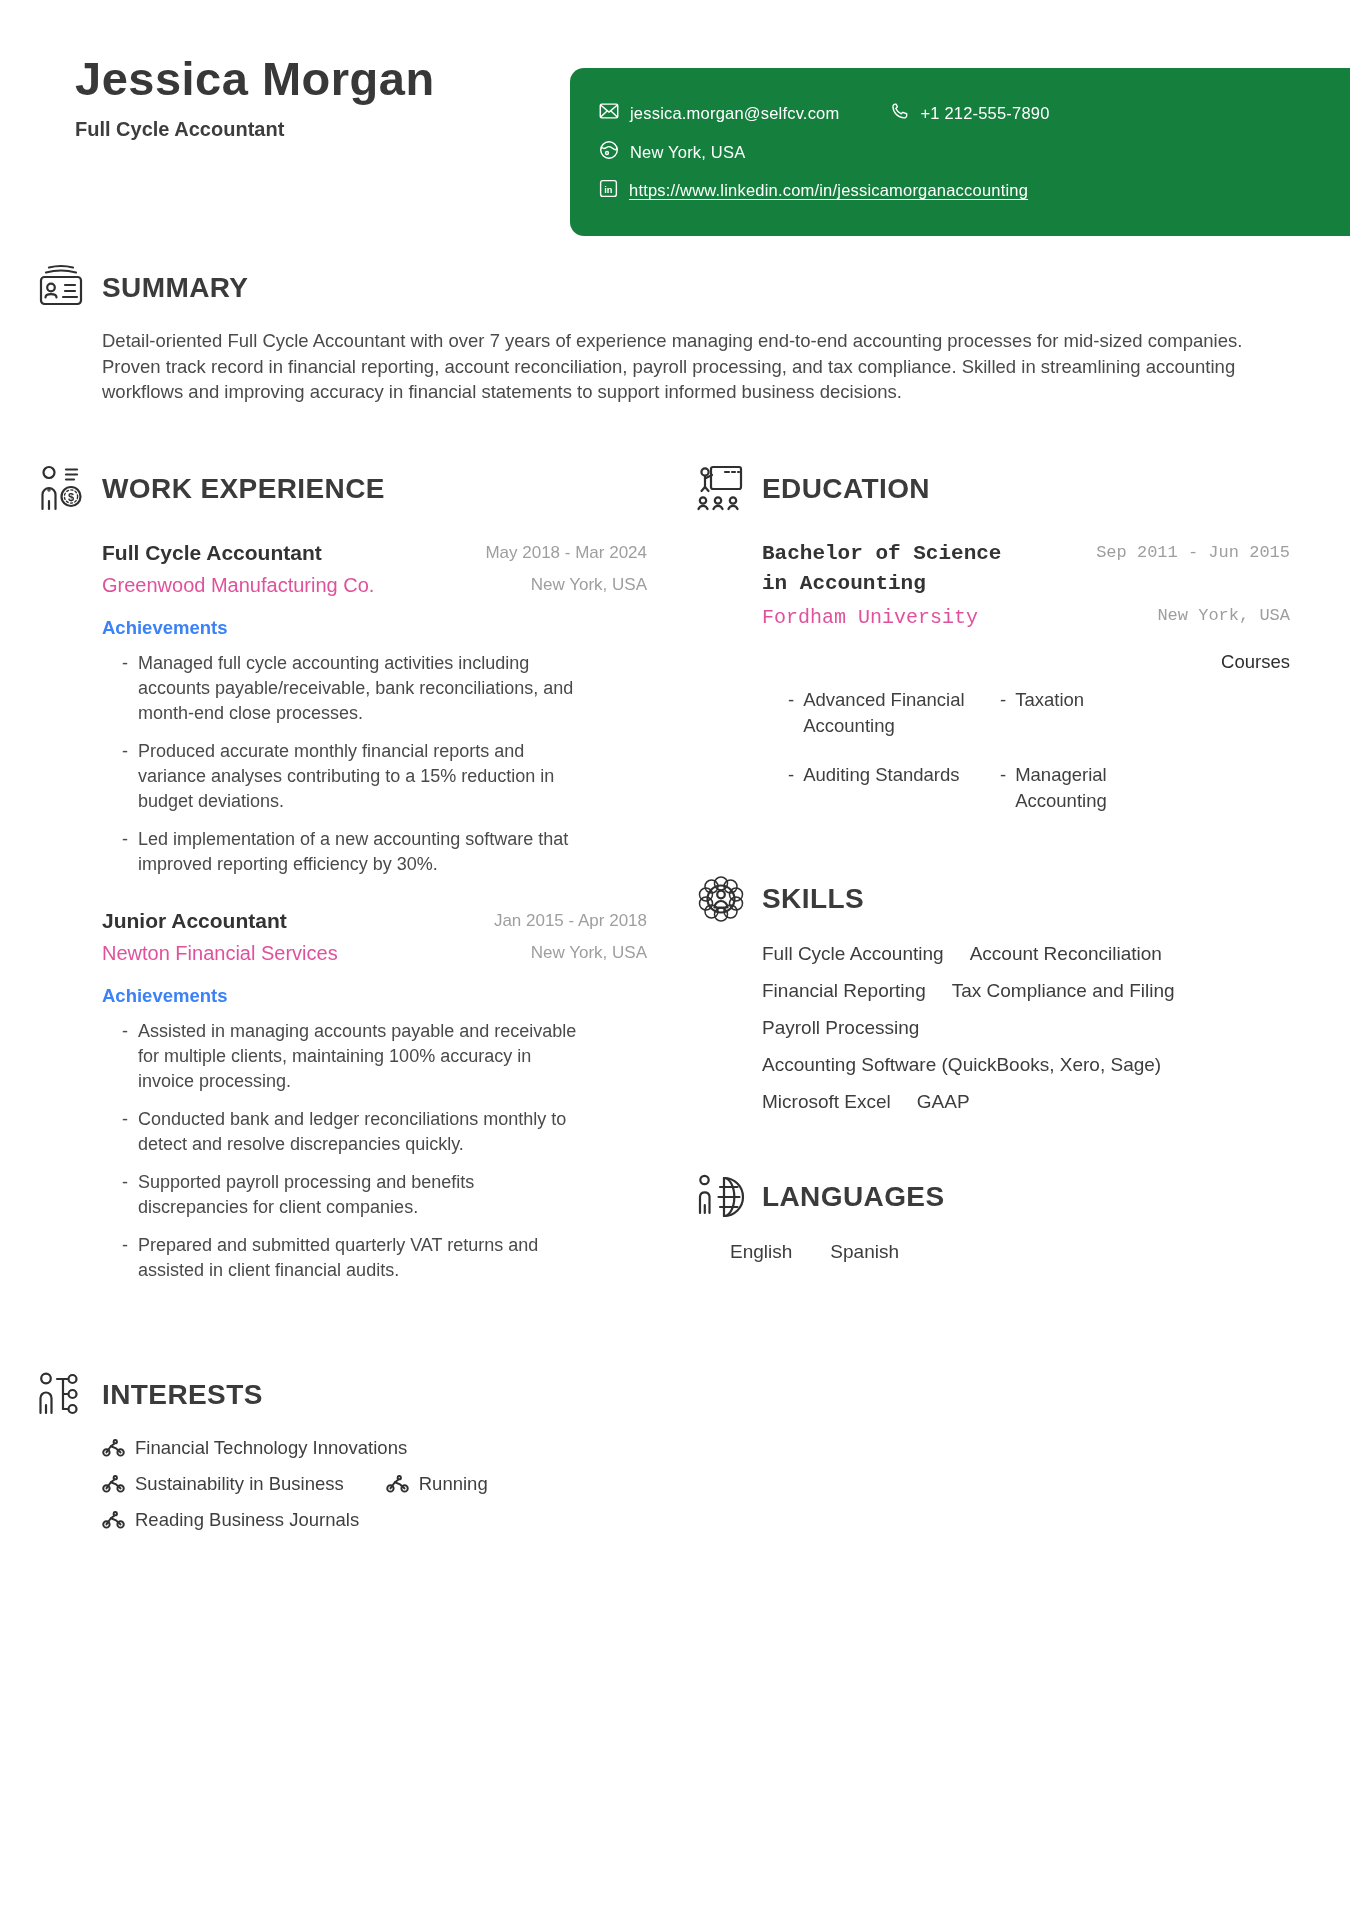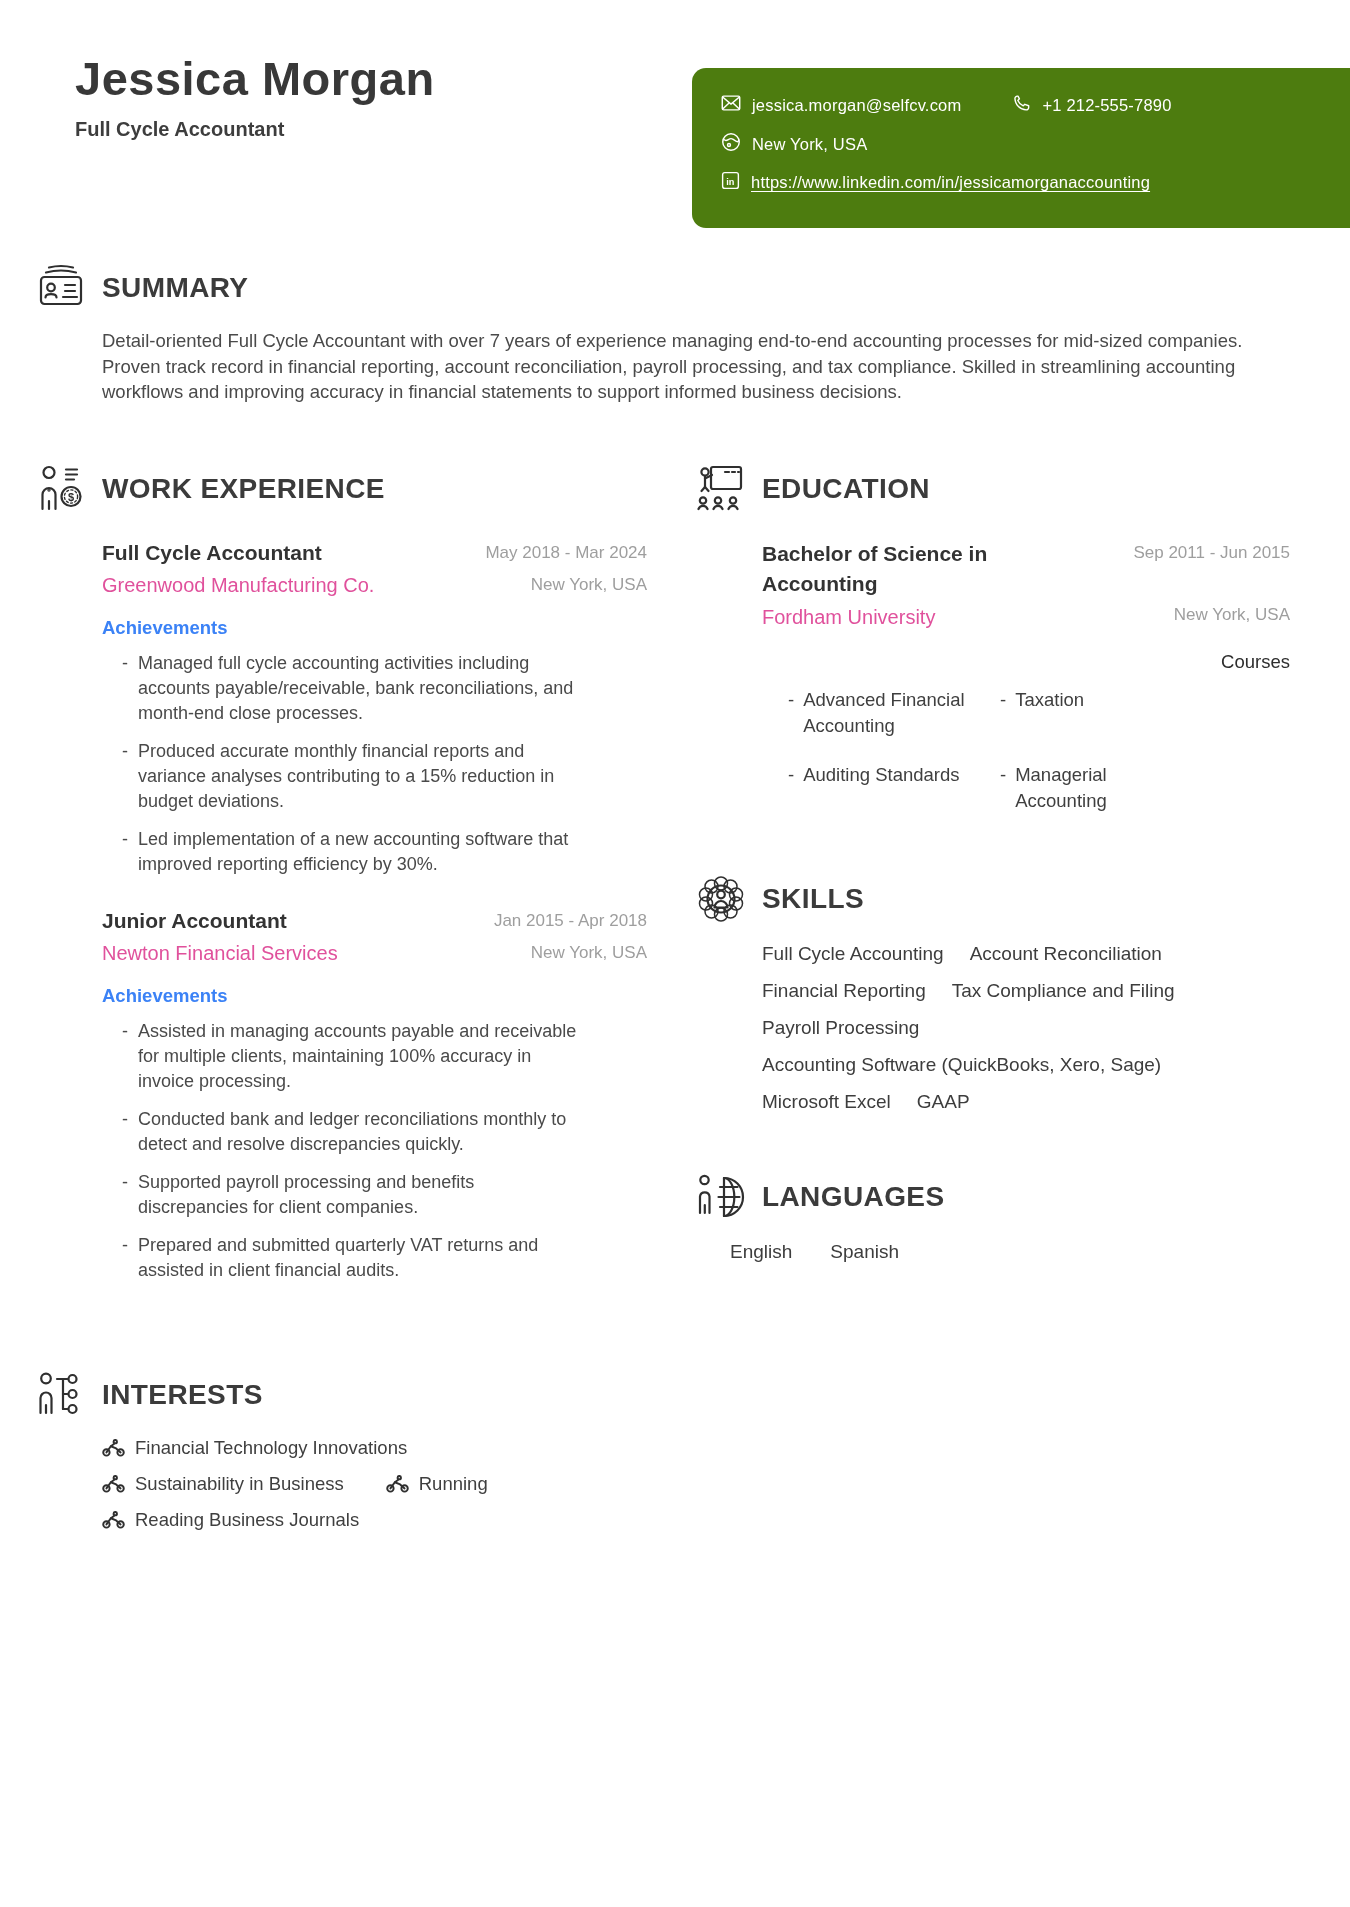--- a/index.html
+++ b/index.html
@@ -8,22 +8,22 @@
     width:1350px; height:1907px; position:relative; overflow:hidden;
     font-family:"Liberation Sans","DejaVu Sans",sans-serif; color:#4a4a4a;
   }
   .page { width:1350px; height:1907px; padding:52px 60px 0 35px; position:relative; }
 
   
   .header { position:relative; height:160px; }
   .name { margin-left:40px; font-size:47px; font-weight:700; color:#383838; letter-spacing:.5px; line-height:1.15; }
   .job-subtitle { margin-left:40px; margin-top:12px; font-size:20px; font-weight:700; color:#3d3d3d; }
   .contact-card {
-    position:absolute; top:16px; right:-60px; width:658px; min-height:158px;
-    background:#4d7c0f; border-radius:14px 0 0 14px; padding:24px 30px 20px 28px; color:#fff;
+    position:absolute; top:16px; right:-60px; width:780px; min-height:158px;
+    background:#15803d; border-radius:14px 0 0 14px; padding:32px 30px 20px 28px; color:#fff;
   }
   .contact-row { display:flex; align-items:center; gap:50px; margin-bottom:13px; }
   .contact-item { display:flex; align-items:center; gap:10px; font-size:16.5px; letter-spacing:.2px; white-space:nowrap; }
   .contact-item svg { flex:none; }
   .linkedin-link { text-decoration:underline; text-underline-offset:3px; color:#fff; cursor:pointer; }
 
   
   .section-header { display:flex; align-items:center; gap:15px; }
   .section-icon { width:52px; height:52px; flex:none; }
   .section-icon svg { width:52px; height:52px; }
@@ -45,21 +45,21 @@
   .job-company { font-size:20px; color:#e0519c; margin-top:8px; }
   .job-dates { font-size:17px; color:#9e9e9e; text-align:right; padding-top:4px; }
   .job-location { font-size:17px; color:#9e9e9e; text-align:right; margin-top:12px; }
   .ach-label { margin-top:20px; font-size:18.5px; font-weight:700; color:#3b82f6; }
   .bullets { margin-top:12px; }
   .bullet { display:flex; gap:10px; margin:0 0 13px 20px; max-width:462px; font-size:18px; line-height:1.39; color:#4a4a4a; }
   .bullet::before { content:"-"; flex:none; color:#4a4a4a; }
 
   
   .edu { margin:24px 0 0 67px; }
-  .edu-head { display:grid; grid-template-columns:1fr auto; }
+  .edu-head { display:grid; grid-template-columns:1fr auto;font-family:Liberation Mono, monospace; }
   .degree { font-size:21px; font-weight:800; color:#333; line-height:1.45; max-width:250px; }
   .school { font-size:20px; color:#e0519c; margin-top:7px; }
   .edu-dates { font-size:17px; color:#9e9e9e; text-align:right; padding-top:4px; }
   .edu-location { font-size:17px; color:#9e9e9e; text-align:right; align-self:end; padding-bottom:4px; }
   .courses-label { margin-top:22px; font-size:18.5px; font-weight:400; color:#2e2e2e;text-align:right; }
   .courses { display:grid; grid-template-columns:212px 200px; row-gap:24px; margin:14px 0 0 26px; }
   .course { display:flex; gap:9px; font-size:18.5px; line-height:1.38; color:#3f3f3f; max-width:190px; }
   .course::before { content:"-"; flex:none; }
 
   

